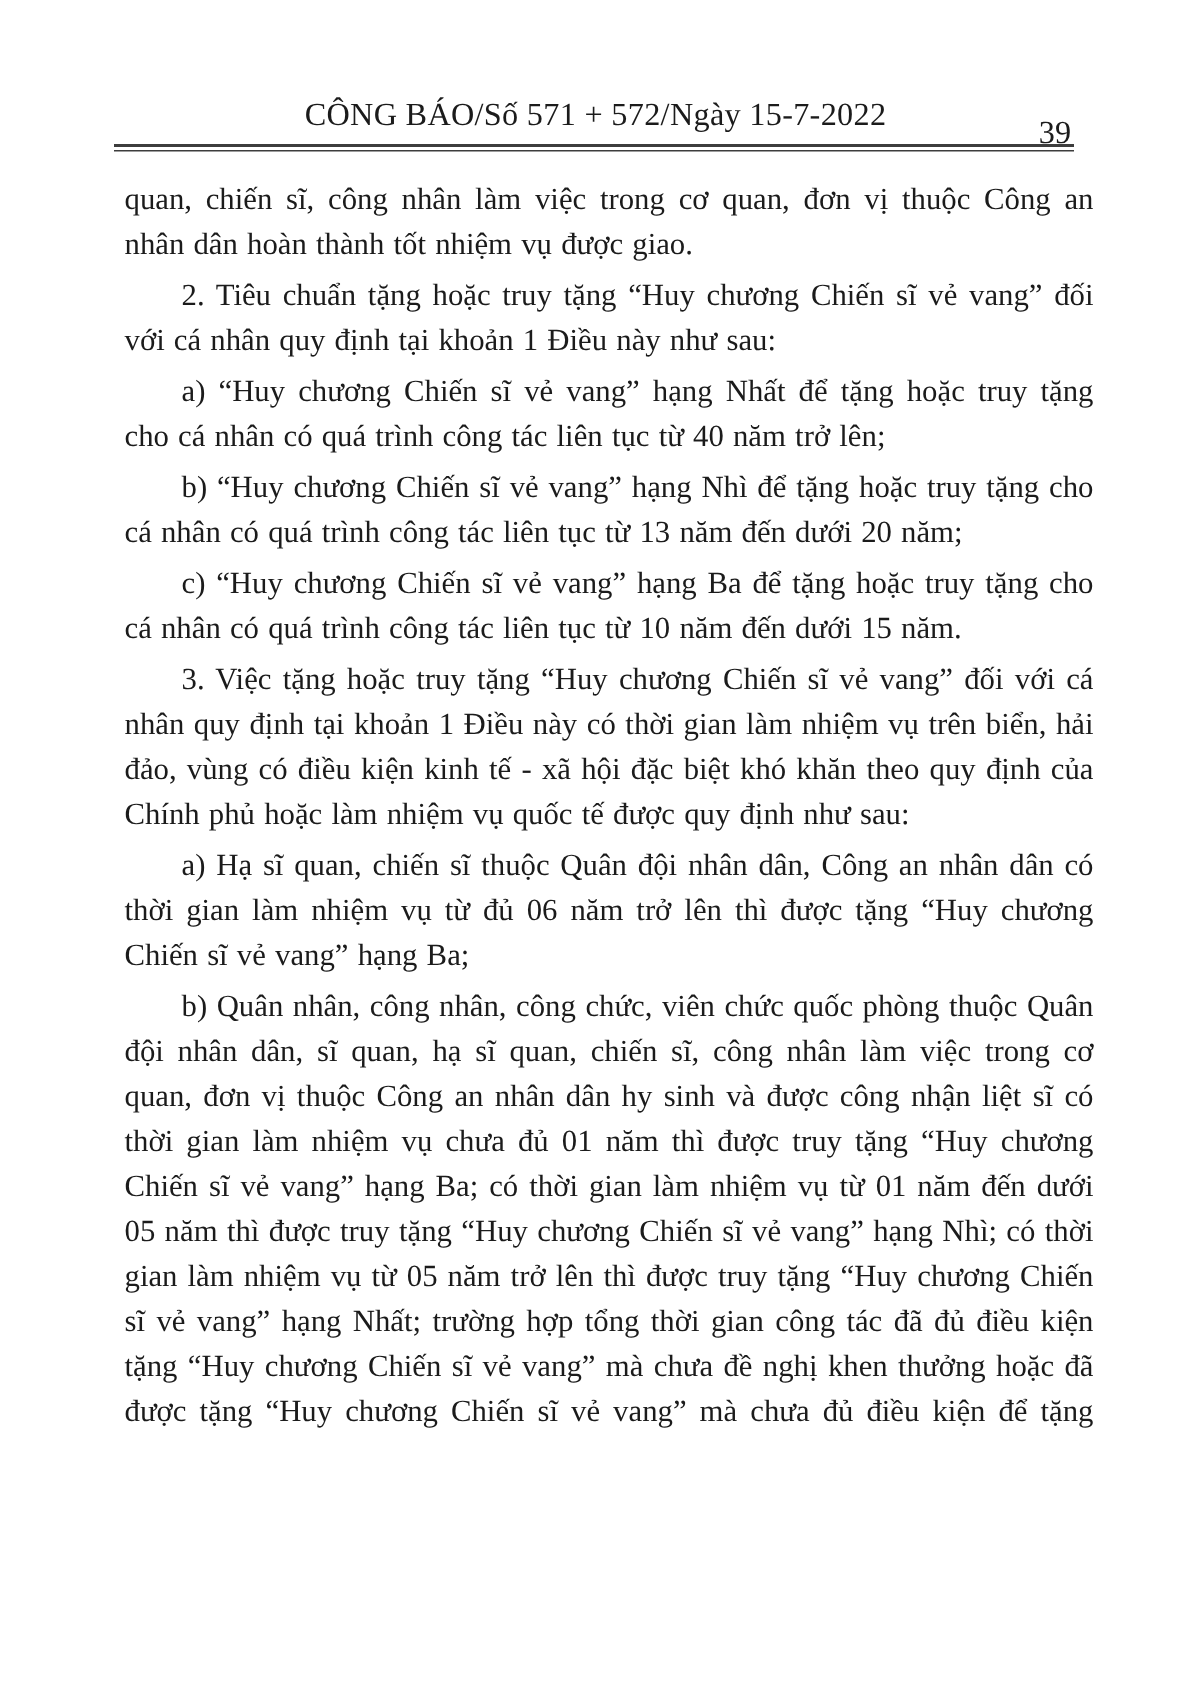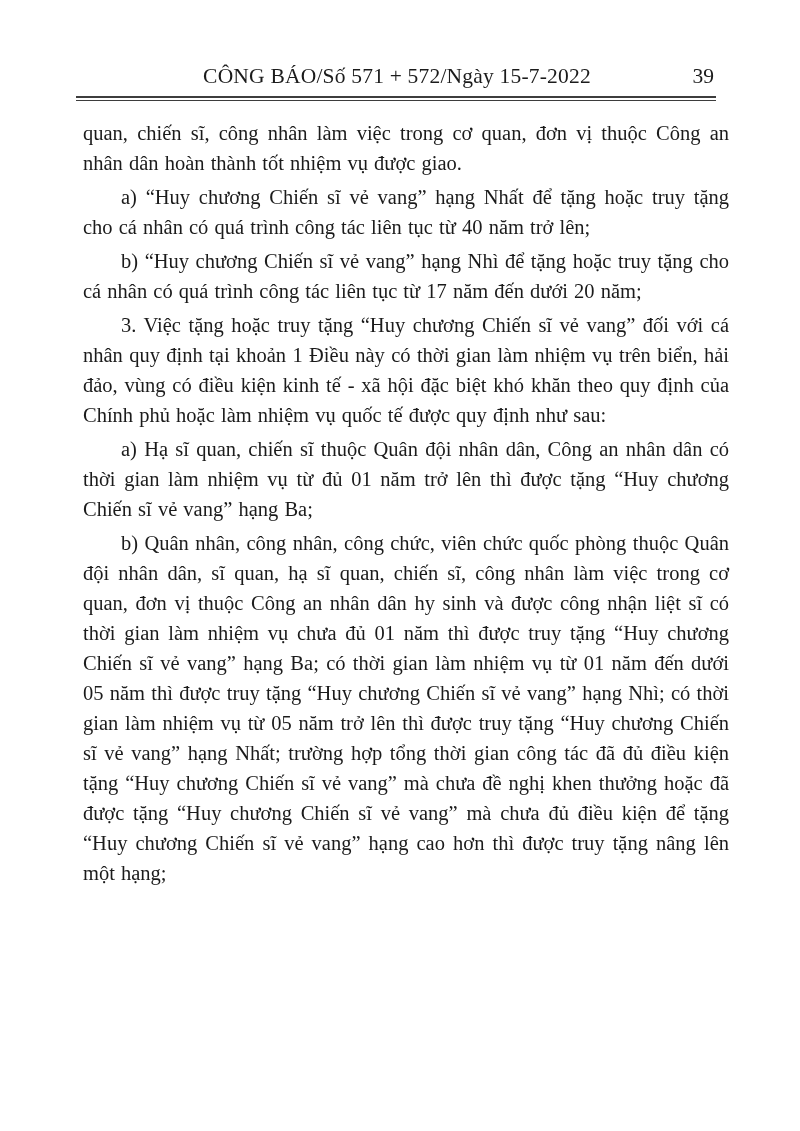--- a/index.html
+++ b/index.html
@@ -26,21 +26,21 @@
     line-height: 27px;
   }
   .header-title {
     text-align: center;
     letter-spacing: 0.2px;
     white-space: nowrap;
   }
   .page-number {
     position: absolute;
     right: 2px;
-    top: 0;
+    top: 12px;
   }
   .double-rule {
     margin: 6px 84px 0 76px;
     height: 2px;
     border-top: 2px solid #3d3d3d;
     border-bottom: 1px solid #3d3d3d;
   }
   .content {
     margin: 17px 55px 0 83px;
     font-size: 20.5px;
@@ -63,20 +63,22 @@
 
   <div class="header">
     <div class="header-title">CÔNG BÁO/Số 571 + 572/Ngày 15-7-2022</div>
     <div class="page-number">39</div>
   </div>
 
   <div class="double-rule"></div>
 
   <div class="content">
     <p class="first">quan, chiến sĩ, công nhân làm việc trong cơ quan, đơn vị thuộc Công an nhân dân hoàn thành tốt nhiệm vụ được giao.</p>
+    <p>2. Tiêu chuẩn tặng hoặc truy tặng “Huy chương Chiến sĩ vẻ vang” đối với cá nhân quy định tại khoản 1 Điều này như sau:</p>
     <p>a) “Huy chương Chiến sĩ vẻ vang” hạng Nhất để tặng hoặc truy tặng cho cá nhân có quá trình công tác liên tục từ 40 năm trở lên;</p>
-    <p>b) “Huy chương Chiến sĩ vẻ vang” hạng Nhì để tặng hoặc truy tặng cho cá nhân có quá trình công tác liên tục từ 17 năm đến dưới 20 năm;</p>
+    <p>b) “Huy chương Chiến sĩ vẻ vang” hạng Nhì để tặng hoặc truy tặng cho cá nhân có quá trình công tác liên tục từ 13 năm đến dưới 20 năm;</p>
+    <p>c) “Huy chương Chiến sĩ vẻ vang” hạng Ba để tặng hoặc truy tặng cho cá nhân có quá trình công tác liên tục từ 10 năm đến dưới 15 năm.</p>
     <p>3. Việc tặng hoặc truy tặng “Huy chương Chiến sĩ vẻ vang” đối với cá nhân quy định tại khoản 1 Điều này có thời gian làm nhiệm vụ trên biển, hải đảo, vùng có điều kiện kinh tế - xã hội đặc biệt khó khăn theo quy định của Chính phủ hoặc làm nhiệm vụ quốc tế được quy định như sau:</p>
-    <p>a) Hạ sĩ quan, chiến sĩ thuộc Quân đội nhân dân, Công an nhân dân có thời gian làm nhiệm vụ từ đủ 01 năm trở lên thì được tặng “Huy chương Chiến sĩ vẻ vang” hạng Ba;</p>
+    <p>a) Hạ sĩ quan, chiến sĩ thuộc Quân đội nhân dân, Công an nhân dân có thời gian làm nhiệm vụ từ đủ 06 năm trở lên thì được tặng “Huy chương Chiến sĩ vẻ vang” hạng Ba;</p>
     <p>b) Quân nhân, công nhân, công chức, viên chức quốc phòng thuộc Quân đội nhân dân, sĩ quan, hạ sĩ quan, chiến sĩ, công nhân làm việc trong cơ quan, đơn vị thuộc Công an nhân dân hy sinh và được công nhận liệt sĩ có thời gian làm nhiệm vụ chưa đủ 01 năm thì được truy tặng “Huy chương Chiến sĩ vẻ vang” hạng Ba; có thời gian làm nhiệm vụ từ 01 năm đến dưới 05 năm thì được truy tặng “Huy chương Chiến sĩ vẻ vang” hạng Nhì; có thời gian làm nhiệm vụ từ 05 năm trở lên thì được truy tặng “Huy chương Chiến sĩ vẻ vang” hạng Nhất; trường hợp tổng thời gian công tác đã đủ điều kiện tặng “Huy chương Chiến sĩ vẻ vang” mà chưa đề nghị khen thưởng hoặc đã được tặng “Huy chương Chiến sĩ vẻ vang” mà chưa đủ điều kiện để tặng “Huy chương Chiến sĩ vẻ vang” hạng cao hơn thì được truy tặng nâng lên một hạng;</p>
   </div>
 
 </div>
 
 </body></html>

